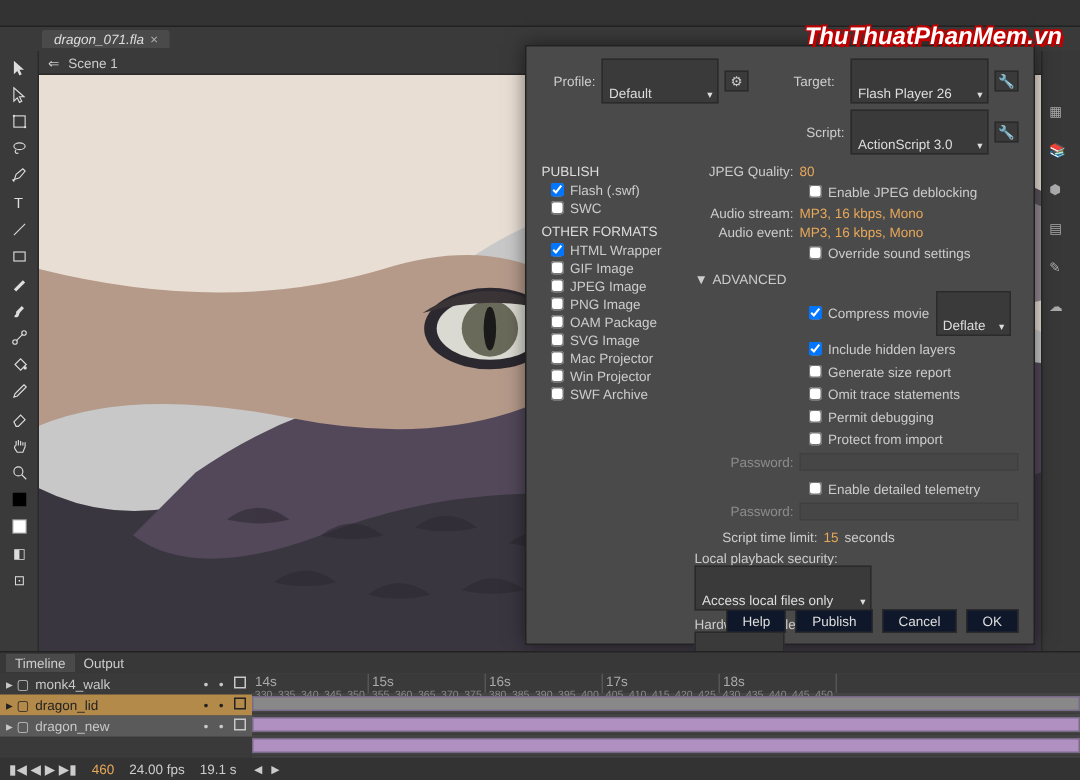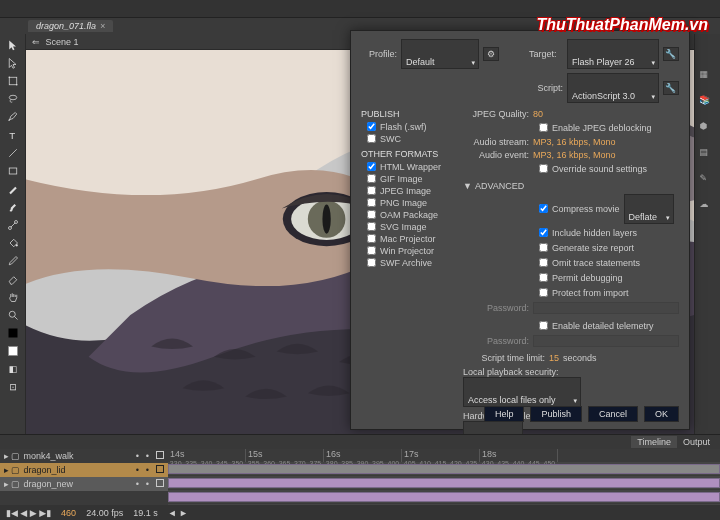--- a/index.html
+++ b/index.html
@@ -33,21 +33,21 @@
   .frm-right { flex: 1; }
   .frow { display: flex; align-items: center; margin-bottom: 3px; gap: 4px; }
   .flabel { width: 66px; text-align: right; color: #ccc; }
   .textfield { background: #3a3a3a; border: 1px solid #2a2a2a; padding: 1px 3px; color: #ddd; flex: 1; height: 12px; }
   .orange { color: #e8a85a; }
   .section-head { display: flex; align-items: center; gap: 3px; margin: 6px 0 3px; }
   .disabled-field { background: #444; border: 1px solid #3a3a3a; height: 12px; flex: 1; opacity: .6; }
   .dlg-btns { position: absolute; bottom: 7px; right: 10px; display: flex; gap: 6px; }
   .btn { background: #0f172a; border: 1px solid #2a2a2a; padding: 2px 10px; color: #ddd; cursor: pointer; }
   .timeline-panel { position: absolute; left: 0; right: 0; bottom: 0; height: 86px; background: #383838; border-top: 1px solid #222; }
-  .tl-tabs { height: 14px; display: flex; align-items: center; padding: 0 4px; justify-content: flex-end; }
+  .tl-tabs { height: 14px; display: flex; align-items: center; padding: 0 4px; }
   .tl-tab { padding: 1px 6px; color: #ccc; }
   .tl-tab.active { background: #4a4a4a; }
   .tl-body { display: flex; height: 56px; }
   .tl-layers { width: 168px; background: #3a3a3a; }
   .tl-layer-head { height: 13px; background: #2f2f2f; display: flex; align-items: center; padding: 0 4px; gap: 6px; }
   .tl-layer-head .sp { margin-left: auto; display: flex; gap: 8px; }
   .layer-row { height: 14px; display: flex; align-items: center; padding: 0 4px; gap: 4px; }
   .layer-row.active { background: #5a5a5a; }
   .layer-row.hl { background: #b38a4a; color: #222; }
   .frames { flex: 1; background: #444; position: relative; overflow: hidden; }

